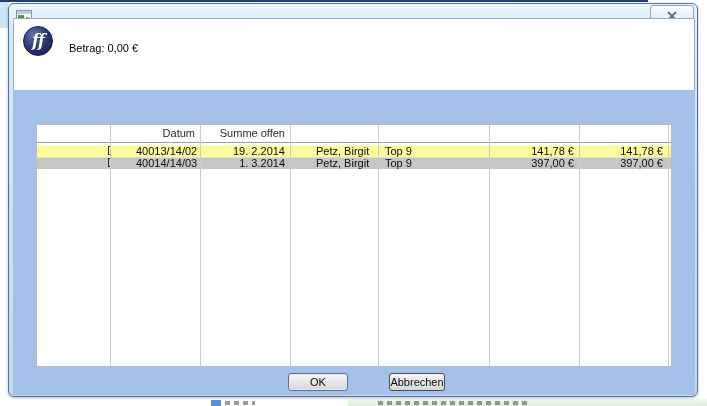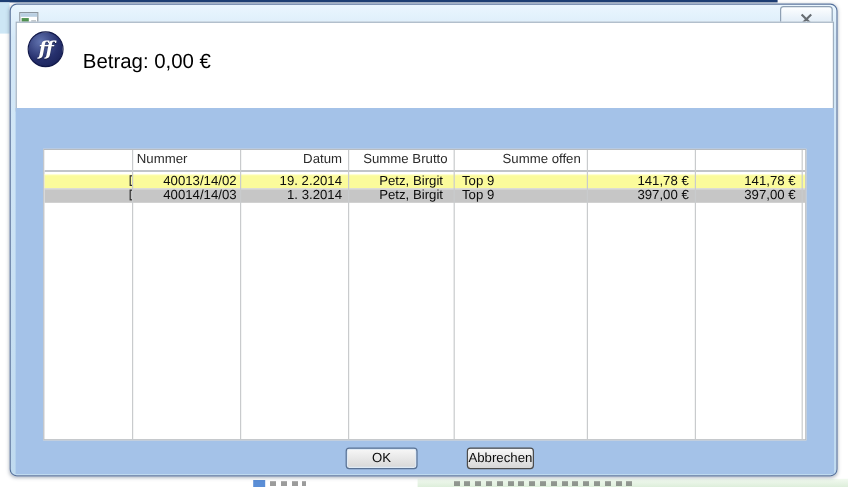--- a/index.html
+++ b/index.html
@@ -34,21 +34,21 @@
     display:flex;align-items:center;justify-content:center;}
 
   
   .header-panel{position:absolute;left:4px;top:14px;width:682px;height:75px;background:#fff;
     border:1px solid #9fb0c0;display:flex;align-items:center;}
   .logo{position:absolute;left:9px;top:7px;width:30px;height:30px;border-radius:50%;
     background:radial-gradient(circle at 35% 28%,#6274b0,#27316e 55%,#141c50 100%);
     border:1px solid #12194a;display:flex;align-items:center;justify-content:center;}
   .logo span{color:#fff;font-family:"DejaVu Serif",serif;font-style:italic;font-weight:bold;
     font-size:16px;line-height:16px;letter-spacing:-1px;text-shadow:0 1px 1px rgba(0,0,0,.5);}
-  .betrag{position:absolute;left:55px;top:23px;font-size:17px;color:#000;}
+  .betrag{position:absolute;left:55px;top:23px;font-size:11px;color:#000;}
 
   
   .body{position:absolute;left:4px;top:86px;width:682px;height:305px;background:#a4c2e8;}
 
   
   .table{position:absolute;left:23px;top:34px;width:636px;height:243px;background:#fff;
     border:1px solid #b8bcc0;overflow:hidden;}
   .grid{display:grid;grid-template-columns:73px 90px 90px 88px 111px 90px 89px;}
   .thead{height:18px;border-bottom:1px solid #9aa0a6;background:#fff;}
   .thead .cell{font-size:11px;color:#2b2b2b;line-height:17px;white-space:nowrap;overflow:hidden;}
@@ -105,23 +105,21 @@
         <span>ff</span>
       </div>
       <span class="betrag">Betrag: 0,00 €</span>
     </div>
 
     <div class="body">
 
       <div class="table">
         <div class="thead grid" id="thead">
             <div class="cell c0 al"></div>
-            <div class="cell c1 al">Nummer</div>
             <div class="cell c2 ar">Datum</div>
-            <div class="cell c5 ar">Summe Brutto</div>
             <div class="cell c6 ar">Summe offen</div>
           </div>
         <div class="tbody" id="tbody">
             <div class="trow grid row-yellow">
               <div class="cell c0 al"><span class="checkbox"></span></div>
               <div class="cell c1 al">40013/14/02</div>
               <div class="cell c2 ar">19. 2.2014</div>
               <div class="cell c3 al">Petz, Birgit</div>
               <div class="cell c4 al">Top 9</div>
               <div class="cell c5 ar">141,78 €</div>

